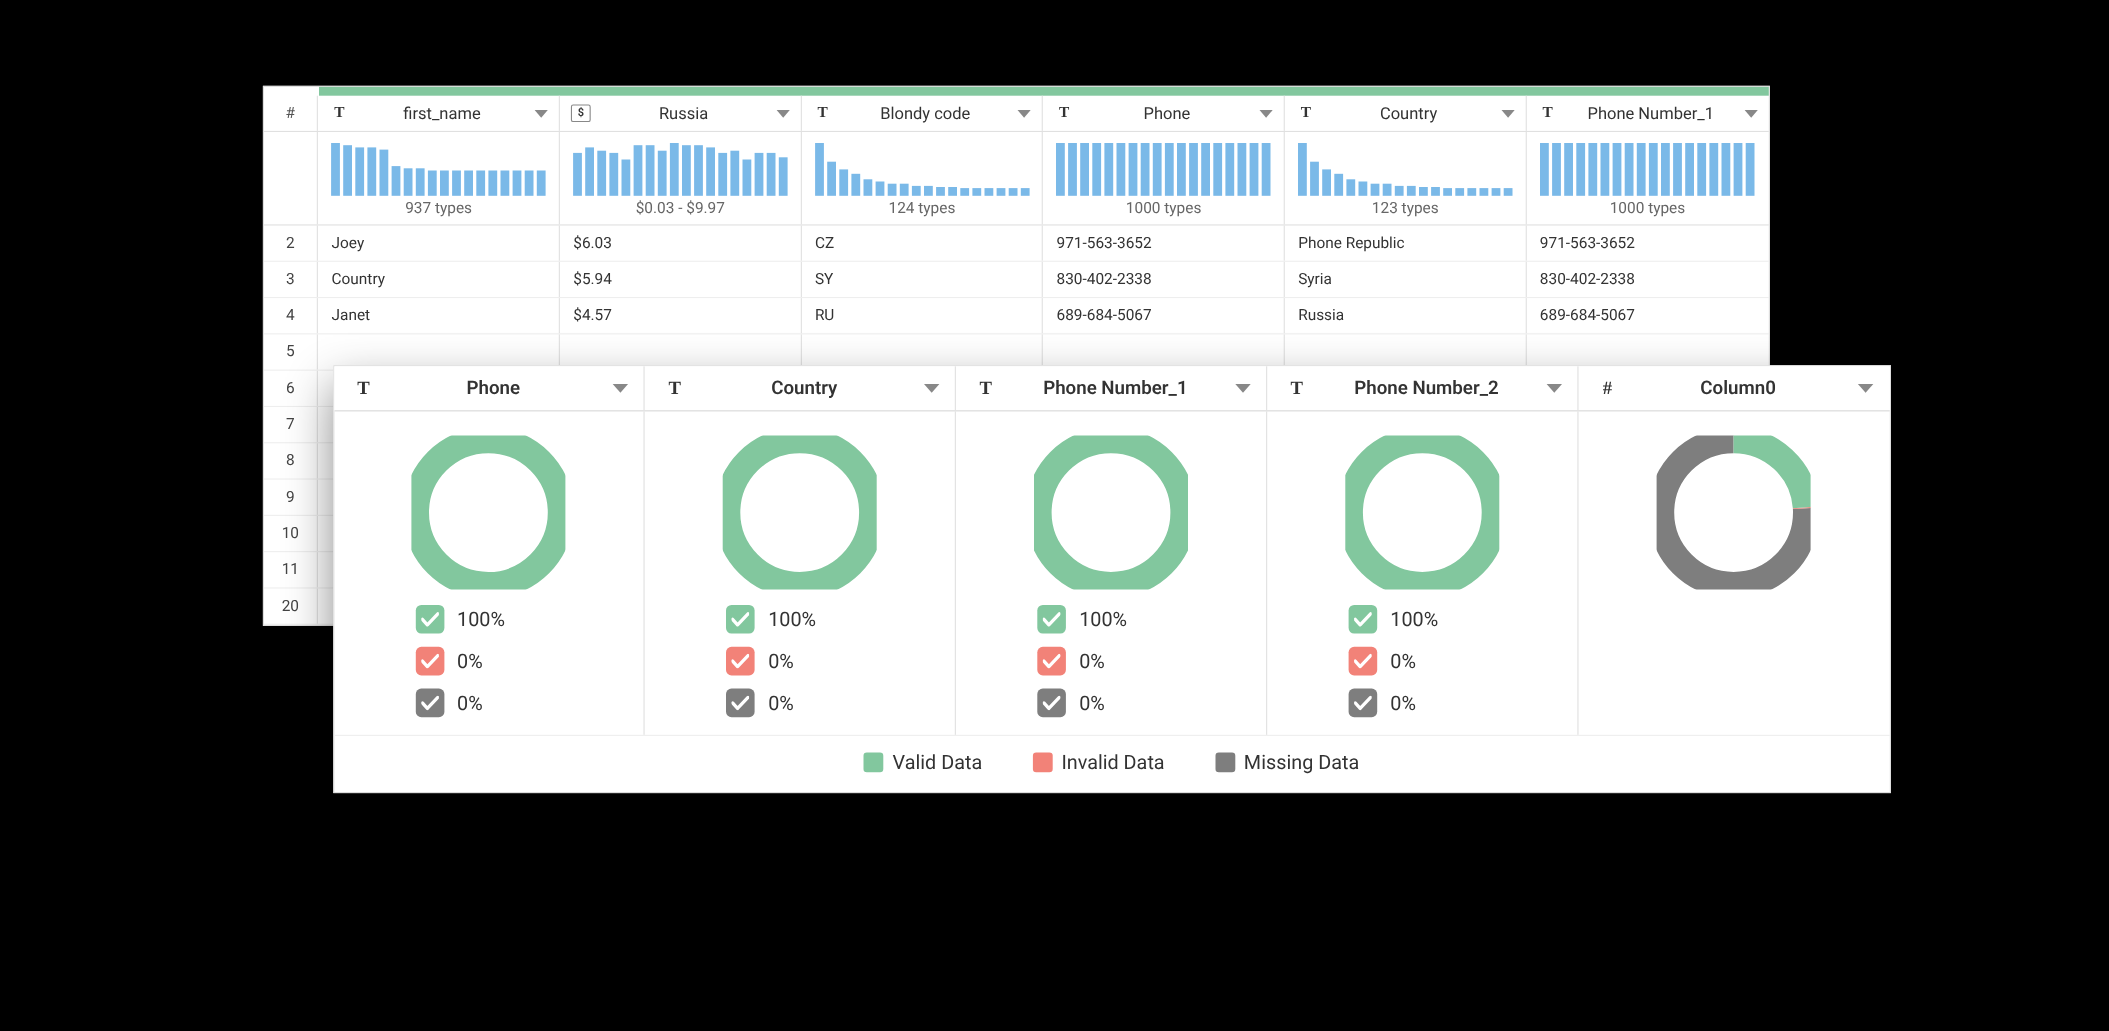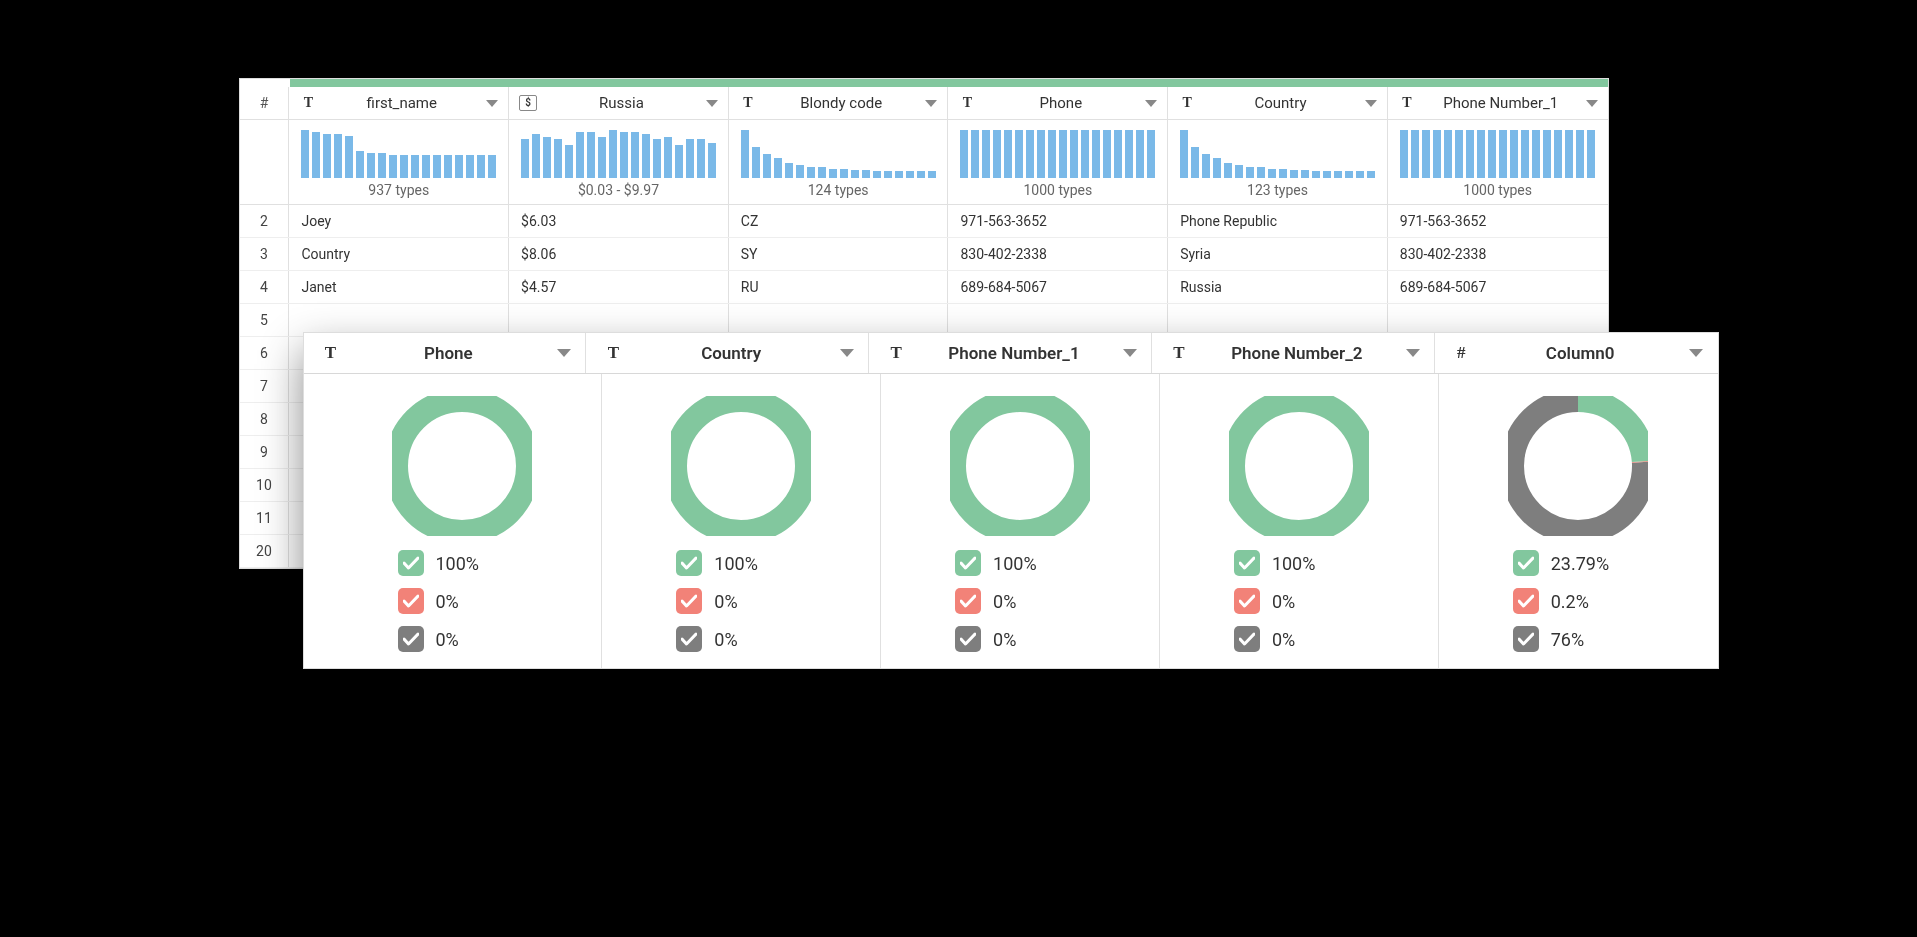--- a/index.html
+++ b/index.html
@@ -48,21 +48,21 @@
   }
   .q-head { display:flex; border-bottom:1px solid #d8d8d8; background:#fff; }
   .q-col { width: 283px; border-right:1px solid #e0e0e0; }
   .q-col:last-child{border-right:none;}
   .q-hcell { display:flex; align-items:center; padding:10px 14px 10px 18px; gap:12px; }
   .q-hcell .type-badge { font-size:17px; }
   .hash { font-size:20px; font-weight:700; letter-spacing:1px;}
   .q-name { flex:1; text-align:center; font-weight:600; font-size:17px; }
   .q-caret { width:0;height:0;border-left:7px solid transparent;border-right:7px solid transparent;border-top:8px solid #888; }
 
-  .q-body { display:flex;padding-left:20px; }
+  .q-body { display:flex; }
   .q-bcell { width:283px; border-right:1px solid #e0e0e0; padding: 22px 16px 16px; }
   .q-bcell:last-child{border-right:none;}
   .donut-wrap { display:flex; justify-content:center; margin-bottom: 14px; }
   .donut { display:block; }
   .pct-list { display:flex; flex-direction:column; gap:12px; align-items:flex-start; padding-left: 58px; }
   .pct-row { display:flex; align-items:center; gap:12px; font-size:18px; color:#333; }
   .chk { width:26px; height:26px; border-radius:5px; display:flex; align-items:center; justify-content:center; }
   .chk svg { width:16px; height:14px; }
   .chk-green { background:#82c79e; }
   .chk-red   { background:#f28278; }
@@ -262,21 +262,21 @@
           <div class="cell">Joey</div>
           <div class="cell">$6.03</div>
           <div class="cell">CZ</div>
           <div class="cell">971-563-3652</div>
           <div class="cell">Phone Republic</div>
           <div class="cell">971-563-3652</div>
         </div>
         <div class="data-row">
           <div class="rnum">3</div>
           <div class="cell">Country</div>
-          <div class="cell">$8.06</div>
+          <div class="cell">$5.94</div>
           <div class="cell">SY</div>
           <div class="cell">830-402-2338</div>
           <div class="cell">Syria</div>
           <div class="cell">830-402-2338</div>
         </div>
         <div class="data-row">
           <div class="rnum">4</div>
           <div class="cell">Janet</div>
           <div class="cell">$4.57</div>
           <div class="cell">RU</div>
@@ -539,43 +539,22 @@
           </div>
         </div>
         <div class="q-col q-bcell">
           <div class="donut-wrap">
             <svg class="donut" width="140" height="140" viewBox="0 0 140 140">
               <circle cx="70" cy="70" r="66" fill="none" stroke="#7e7e7e" stroke-width="24" stroke-dasharray="315.20604403115544 414.6902302738527" stroke-dashoffset="-99.48418624269726" transform="rotate(-90 70 70)"></circle>
               <circle cx="70" cy="70" r="66" fill="none" stroke="#f28278" stroke-width="24" stroke-dasharray="0.8293804605477054 414.6902302738527" stroke-dashoffset="-98.65480578214955" transform="rotate(-90 70 70)"></circle>
               <circle cx="70" cy="70" r="66" fill="none" stroke="#82c79e" stroke-width="24" stroke-dasharray="98.65480578214955 414.6902302738527" stroke-dashoffset="0" transform="rotate(-90 70 70)"></circle>
             </svg>
           </div>
-          <div class="pct-list">
-            <div class="pct-row">
-              <span class="chk chk-green">
-                <svg viewBox="0 0 16 14">
-                  <path d="M1 7 L5.5 12 L15 2" fill="none" stroke="#fff" stroke-width="3" stroke-linecap="round" stroke-linejoin="round"></path>
-                </svg>
-              </span>
-              <span>23.79%</span>
-            </div>
-            <div class="pct-row">
-              <span class="chk chk-red">
-                <svg viewBox="0 0 16 14">
-                  <path d="M1 7 L5.5 12 L15 2" fill="none" stroke="#fff" stroke-width="3" stroke-linecap="round" stroke-linejoin="round"></path>
-                </svg>
-              </span>
-              <span>0.2%</span>
-            </div>
-            <div class="pct-row">
-              <span class="chk chk-gray">
-                <svg viewBox="0 0 16 14">
-                  <path d="M1 7 L5.5 12 L15 2" fill="none" stroke="#fff" stroke-width="3" stroke-linecap="round" stroke-linejoin="round"></path>
-                </svg>
-              </span>
-              <span>76%</span>
-            </div>
-          </div>
-        </div>
-      </div>
+        </div>
+      </div>
+    <div class="legend">
+      <span><span class="sw sw-green"></span><span>Valid Data</span></span>
+      <span><span class="sw sw-red"></span><span>Invalid Data</span></span>
+      <span><span class="sw sw-gray"></span><span>Missing Data</span></span>
+    </div>
   </div>
 
 </div>
 
 </body></html>

